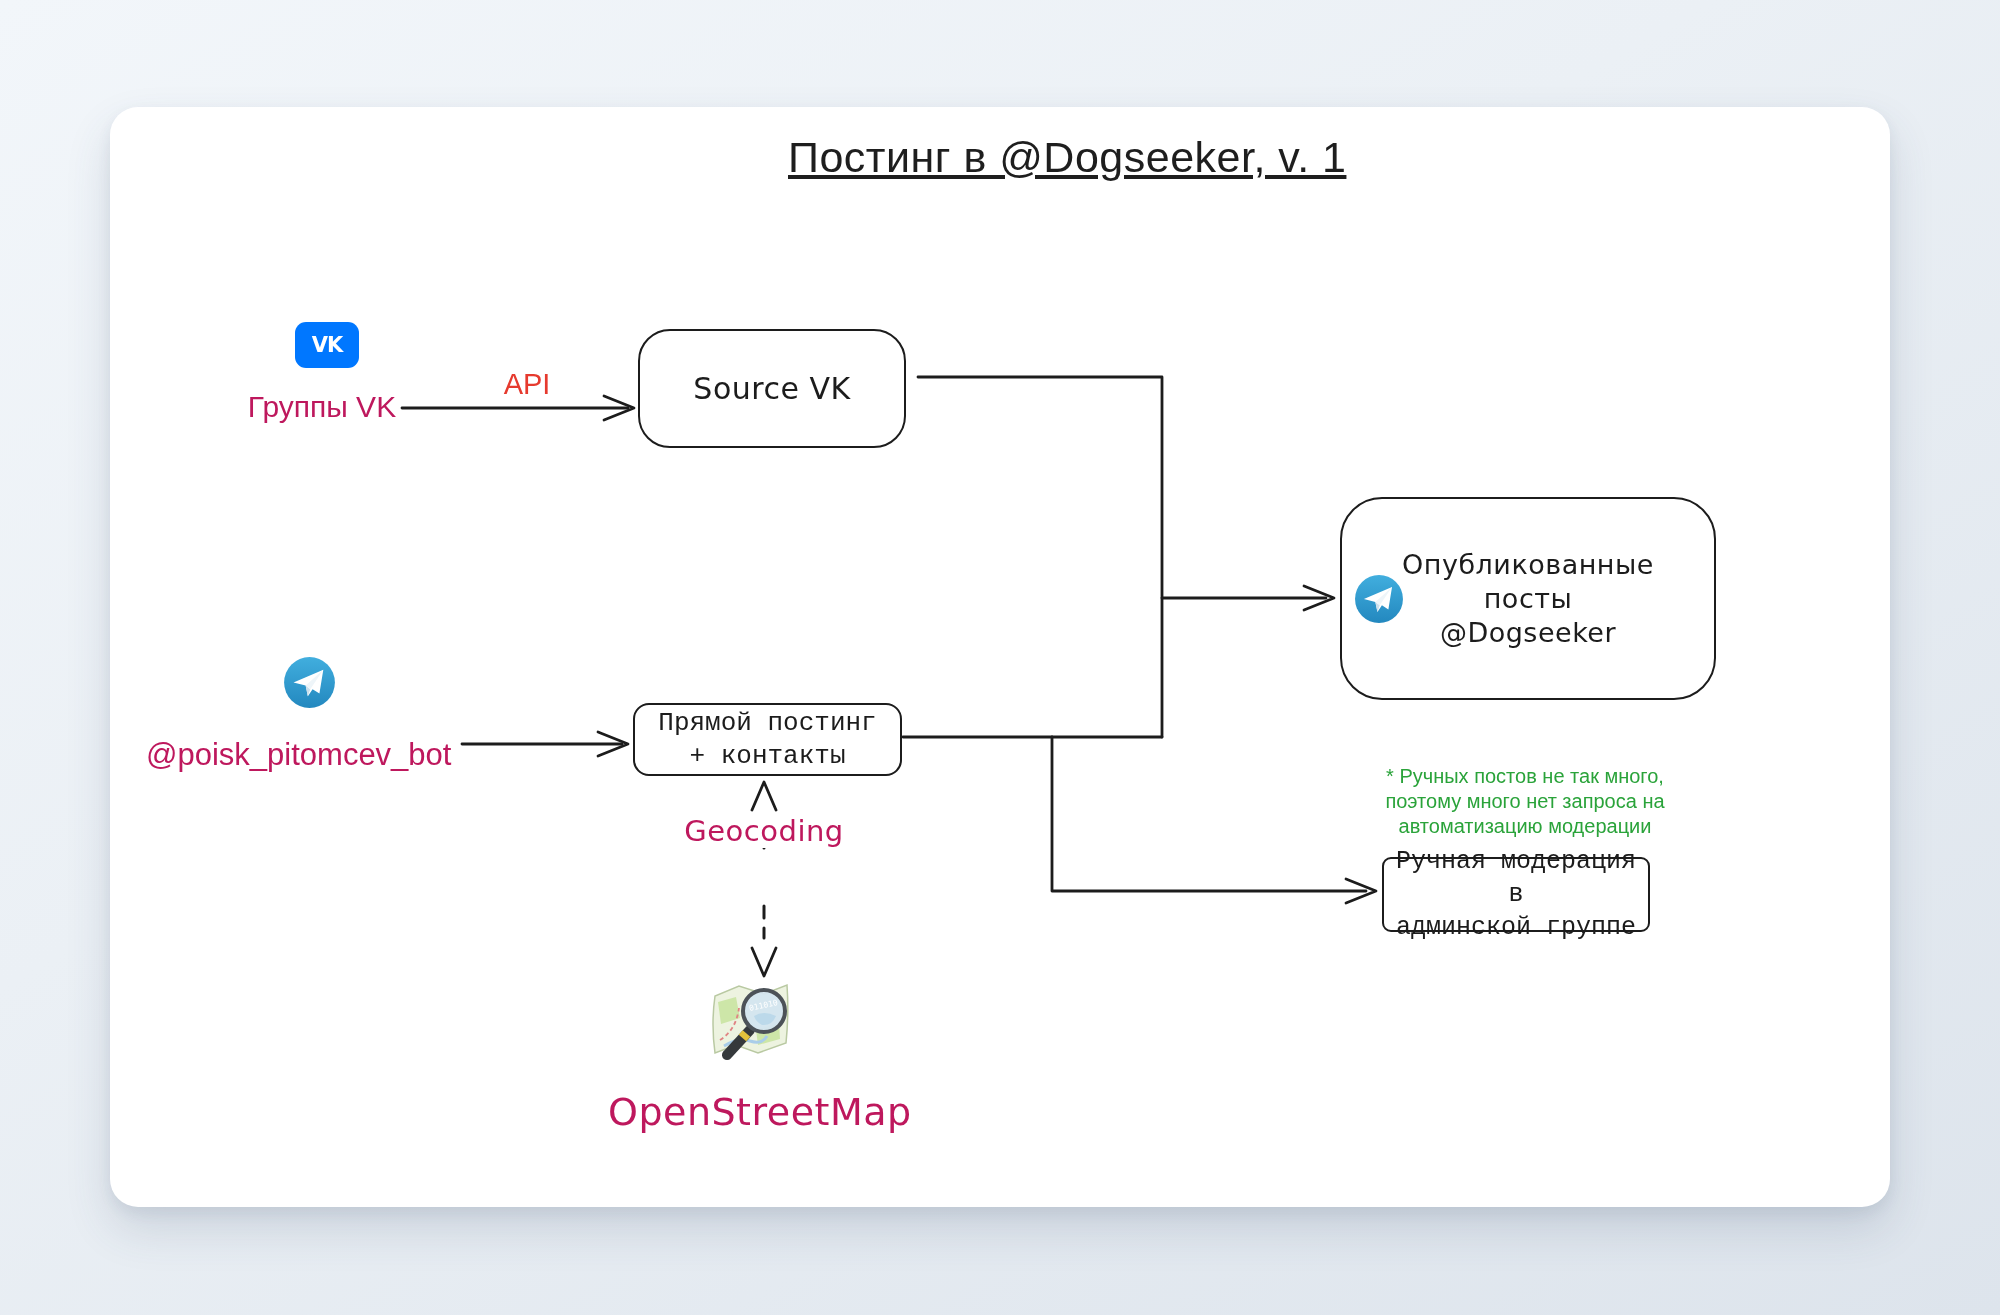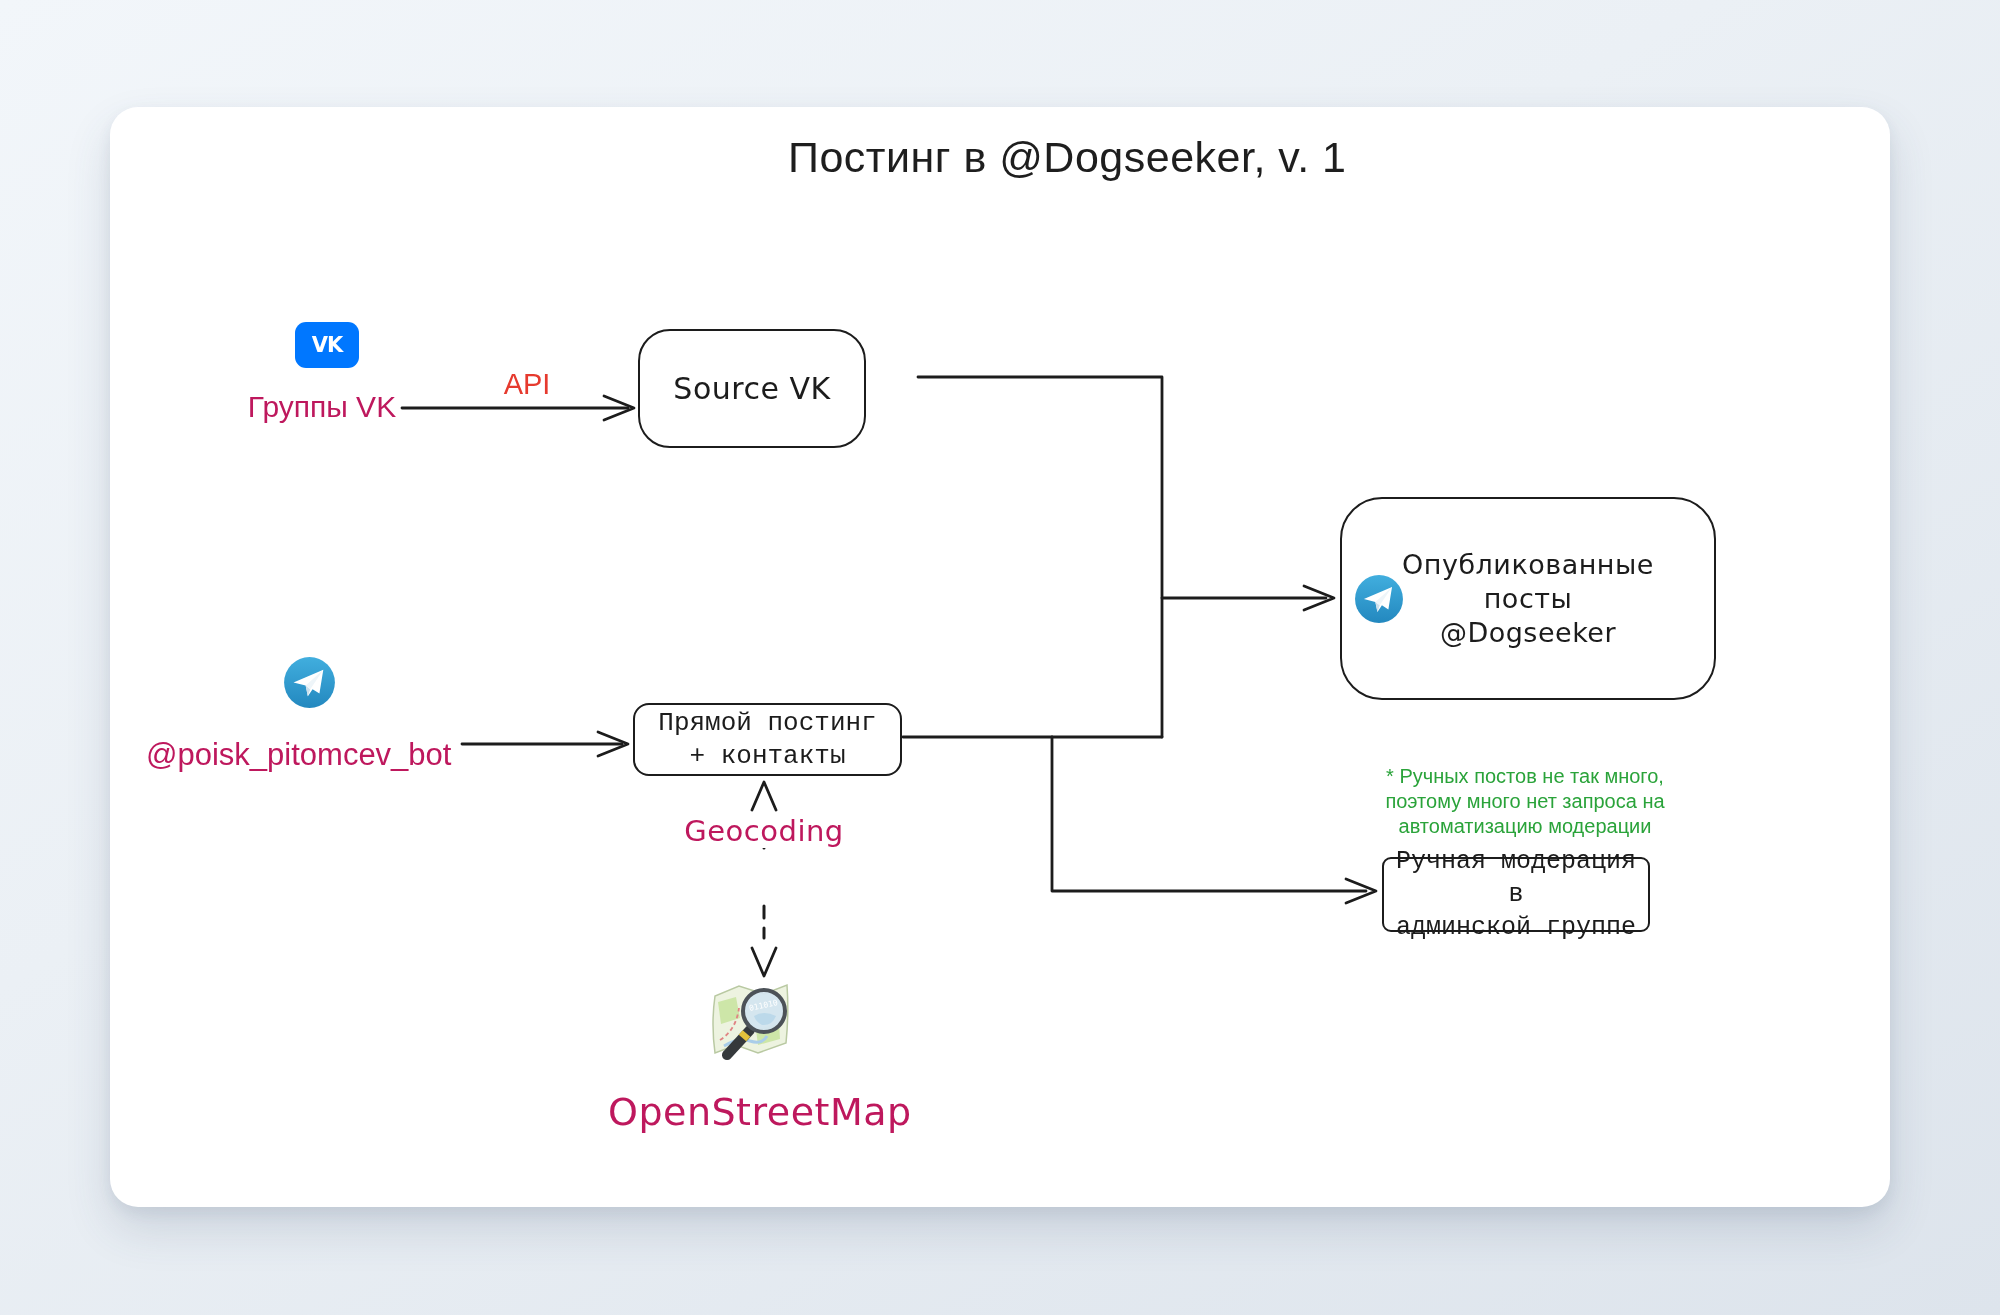--- a/index.html
+++ b/index.html
@@ -21,32 +21,33 @@
   .card{
     position:absolute;left:110px;top:107px;width:1780px;height:1100px;
     background:#ffffff;border-radius:28px;
     box-shadow:0 22px 45px rgba(55,75,105,.16),0 6px 14px rgba(55,75,105,.08);
   }
   .abs{position:absolute;}
   .title{
     left:788px;top:133px;width:660px;
     font-size:43px;font-weight:500;color:#1e1e1e;letter-spacing:.5px;
     white-space:nowrap;
+    text-decoration:underline;
   }
   
   svg.wires{position:absolute;left:0;top:0;pointer-events:none;}
   .wire{stroke:var(--ink);stroke-width:2.8;fill:none;stroke-linecap:round;stroke-linejoin:round;}
   .wire.dashed{stroke-width:3;stroke-dasharray:12 10;}
   
   .node{
     position:absolute;display:flex;align-items:center;justify-content:center;
     background:#fff;border:2px solid var(--ink);text-align:center;font-family:Liberation Mono, monospace;
   }
   .hand{font-family:"DejaVu Sans",cursive,sans-serif;letter-spacing:.5px;}
-  .box-source{left:638px;top:329px;width:228px;height:119px;border-radius:32px;border-width:2.5px;font-size:30px;}
+  .box-source{left:638px;top:329px;width:268px;height:119px;border-radius:32px;border-width:2.5px;font-size:30px;}
   .box-direct{left:633px;top:703px;width:269px;height:73px;border-radius:16px;font-size:26px;line-height:33px;}
   .box-published{left:1340px;top:497px;width:376px;height:203px;border-radius:42px;border-width:2.5px;font-size:27px;line-height:34px;}
   .box-moderation{left:1382px;top:857px;width:268px;height:75px;border-radius:9px;font-size:25px;line-height:33px;}
   
   .lbl{position:absolute;color:#be185d;}
   .lbl-groups{left:227px;top:390px;width:190px;text-align:center;font-size:30px;font-weight:500;}
   .lbl-bot{left:146px;top:737px;font-size:31px;font-weight:500;white-space:nowrap;}
   .lbl-api{left:472px;top:368px;width:110px;text-align:center;font-size:29px;font-weight:500;color:var(--api-red);}
   .lbl-geocoding{left:684px;top:814px;width:160px;text-align:center;font-size:29px;background:#fff;}
   .lbl-osm{left:608px;top:1090px;width:310px;font-size:38px;}

